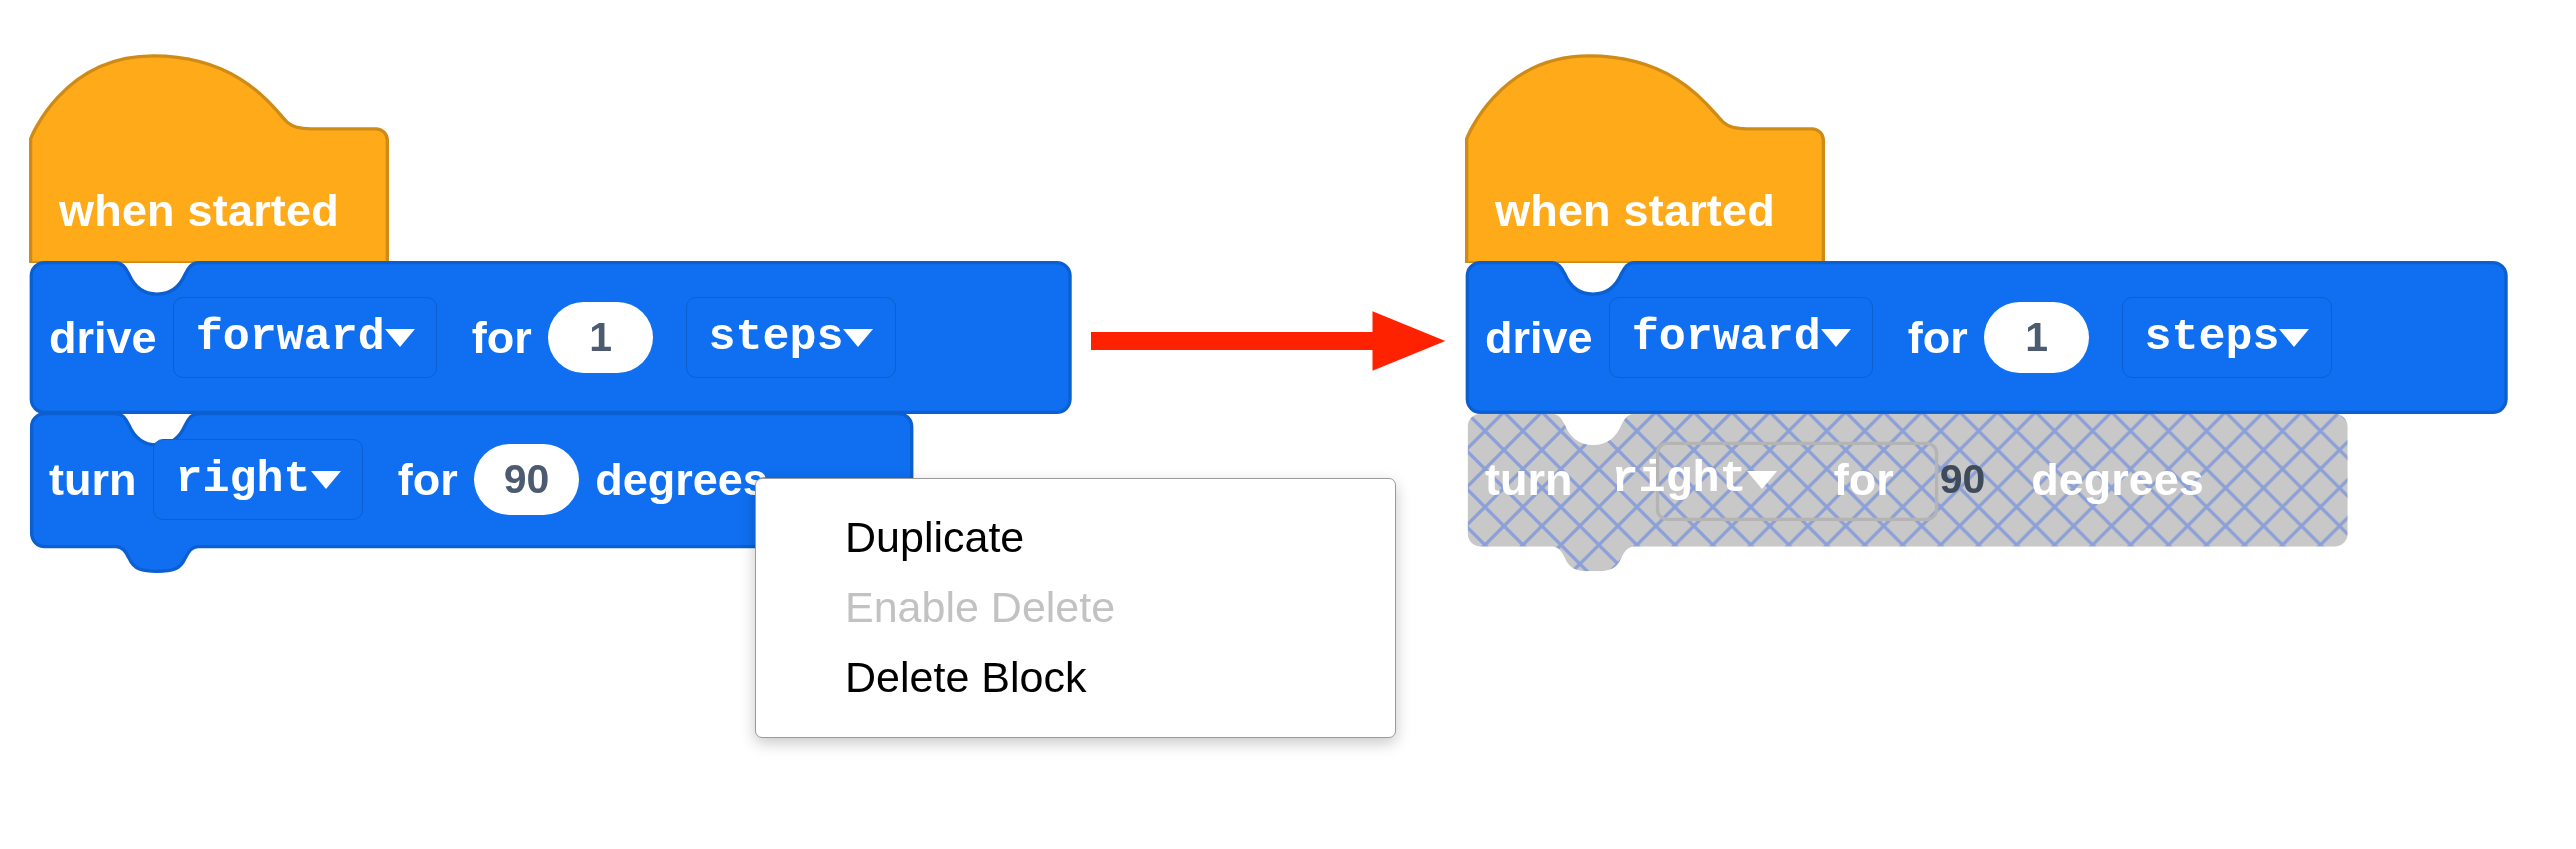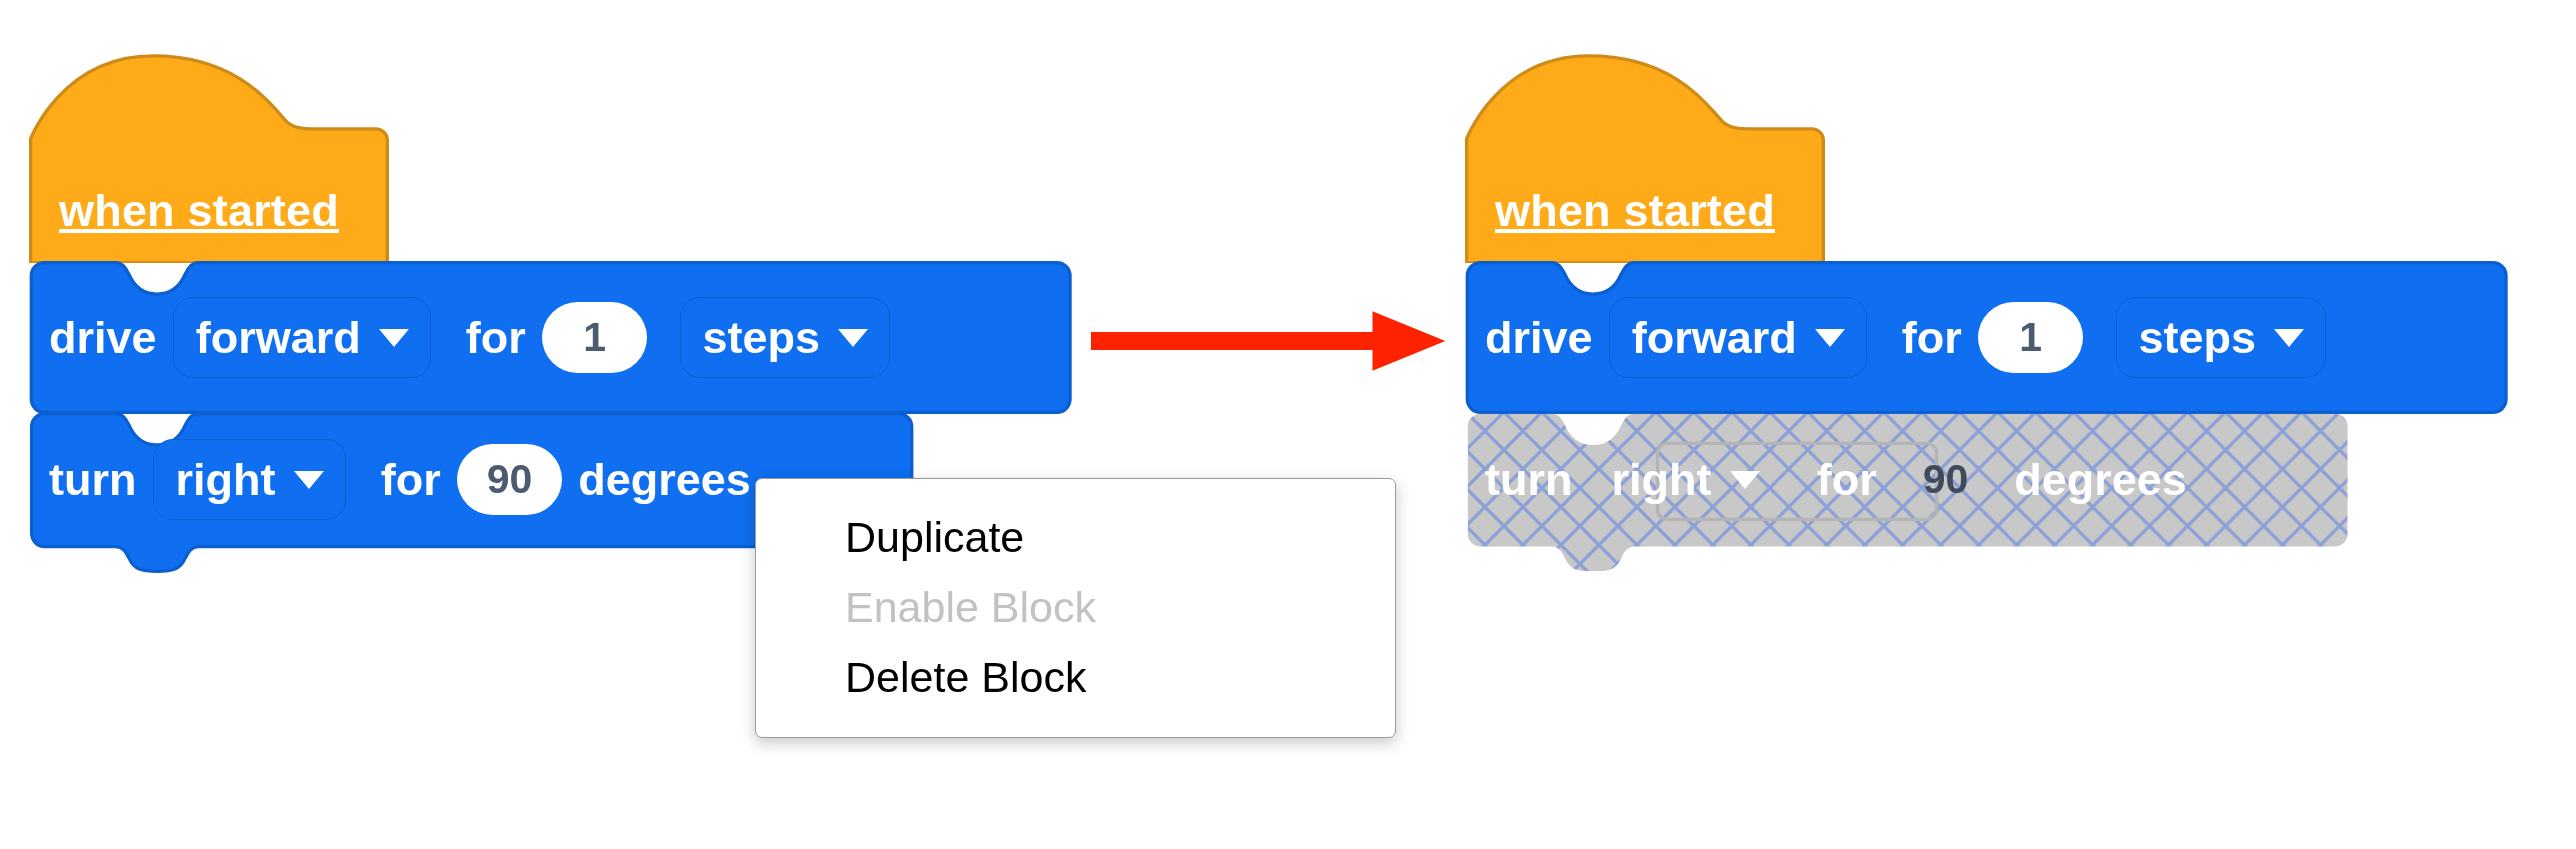--- a/index.html
+++ b/index.html
@@ -8,33 +8,33 @@
 
   .stage{position:absolute;left:0;top:0;width:2576px;height:849px;}
 
   
   .script{position:absolute;}
 
   
   .hat{position:absolute;}
   .hat-body{position:absolute;left:0;top:0;width:100%;height:100%;}
   .hat-label{position:absolute;left:30px;bottom:26.5px;color:#fff;
-             font-size:45px;font-weight:bold;letter-spacing:0.2px;white-space:nowrap;text-decoration:underline;}
+             font-size:45px;font-weight:bold;letter-spacing:0.2px;white-space:nowrap;}
 
   
   .blk{position:absolute;}
   .blk-svg{position:absolute;left:0;top:0;}
   .blk-row{position:absolute;left:0;top:0;height:100%;
            display:flex;align-items:center;gap:0;padding-left:20px;}
   .blk-txt{color:#fff;font-size:45px;font-weight:bold;white-space:nowrap;line-height:1;}
 
   
-  .fld-drop{display:flex;align-items:center;gap:18px;
-            border:1.7px solid #0B5FD0;border-radius:20px;
-            background:#0F6FF0;padding:16.6px 21.5px;margin:0 16.6px;}
+  .fld-drop{display:flex;align-items:center;
+            border:1.7px solid #0B5FD0;border-radius:10px;
+            background:#0F6FF0;padding:16.6px 21.5px;margin:0 16.6px;font-family:Liberation Mono, monospace;}
   .fld-drop .dtxt{color:#fff;font-size:45px;font-weight:bold;white-space:nowrap;line-height:1;}
   .tri{width:0;height:0;border-left:15.7px solid transparent;border-right:15.7px solid transparent;
        border-top:18px solid #fff;}
 
   
   .fld-num{display:flex;align-items:center;justify-content:center;
            background:#fff;border-radius:827px;min-width:78px;height:71px;
            margin:0 16.6px;padding:0 13.2px;}
   .fld-num .ntxt{color:#4C5B70;font-size:41px;font-weight:bold;line-height:1;}
 
@@ -131,21 +131,21 @@
 
   <div class="menu" style="left:755px;top:478px;width:639px;">
     <div class="menu-pad-top"></div>
 
     <div class="menu-item">
       <span>Duplicate</span>
     </div>
 
 
     <div class="menu-item disabled">
-      <span>Enable Block</span>
+      <span>Enable Delete</span>
     </div>
 
     <div class="menu-item">
       <span>Delete Block</span>
     </div>
 
     <div class="menu-pad-bot"></div>
   </div>
 
   <div class="arrow" style="left:1091px;top:306px;width:356px;height:70px;">

